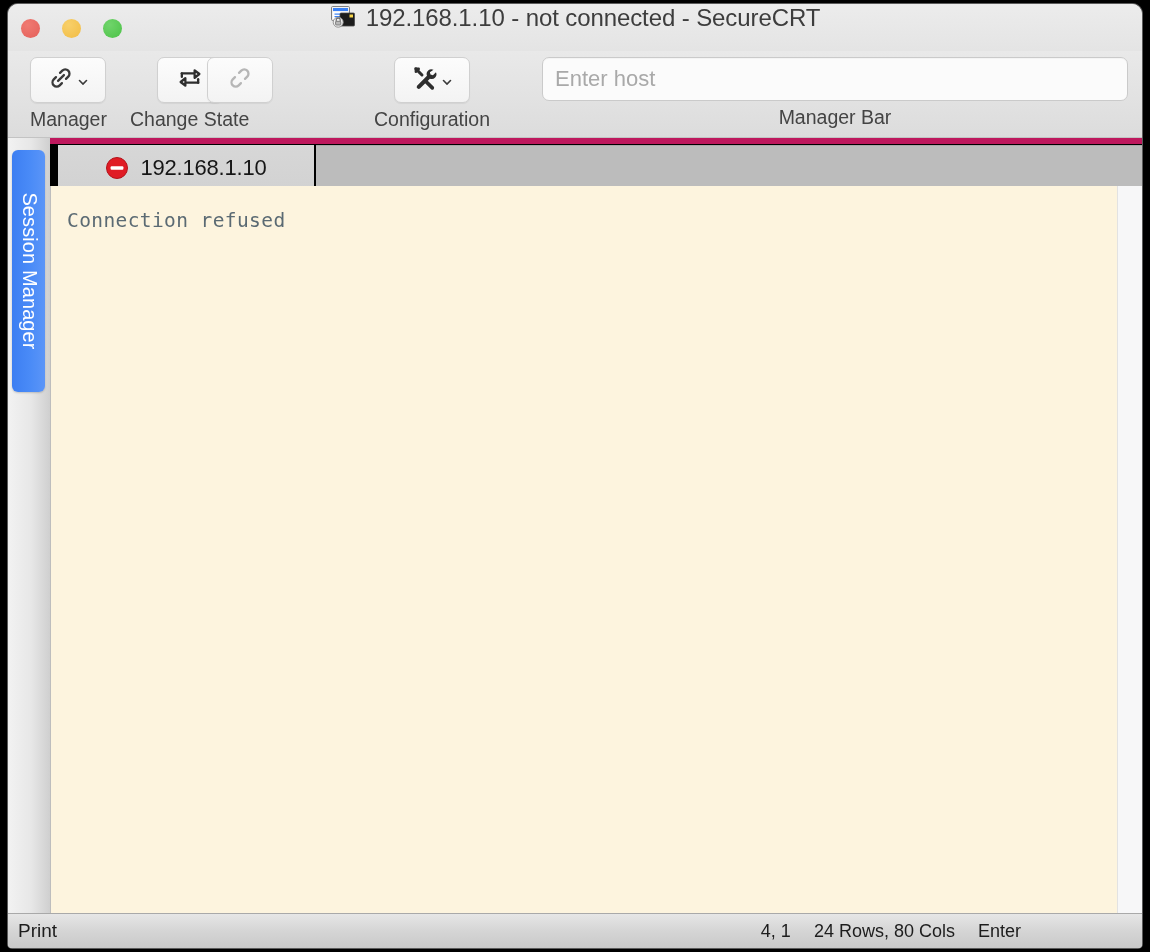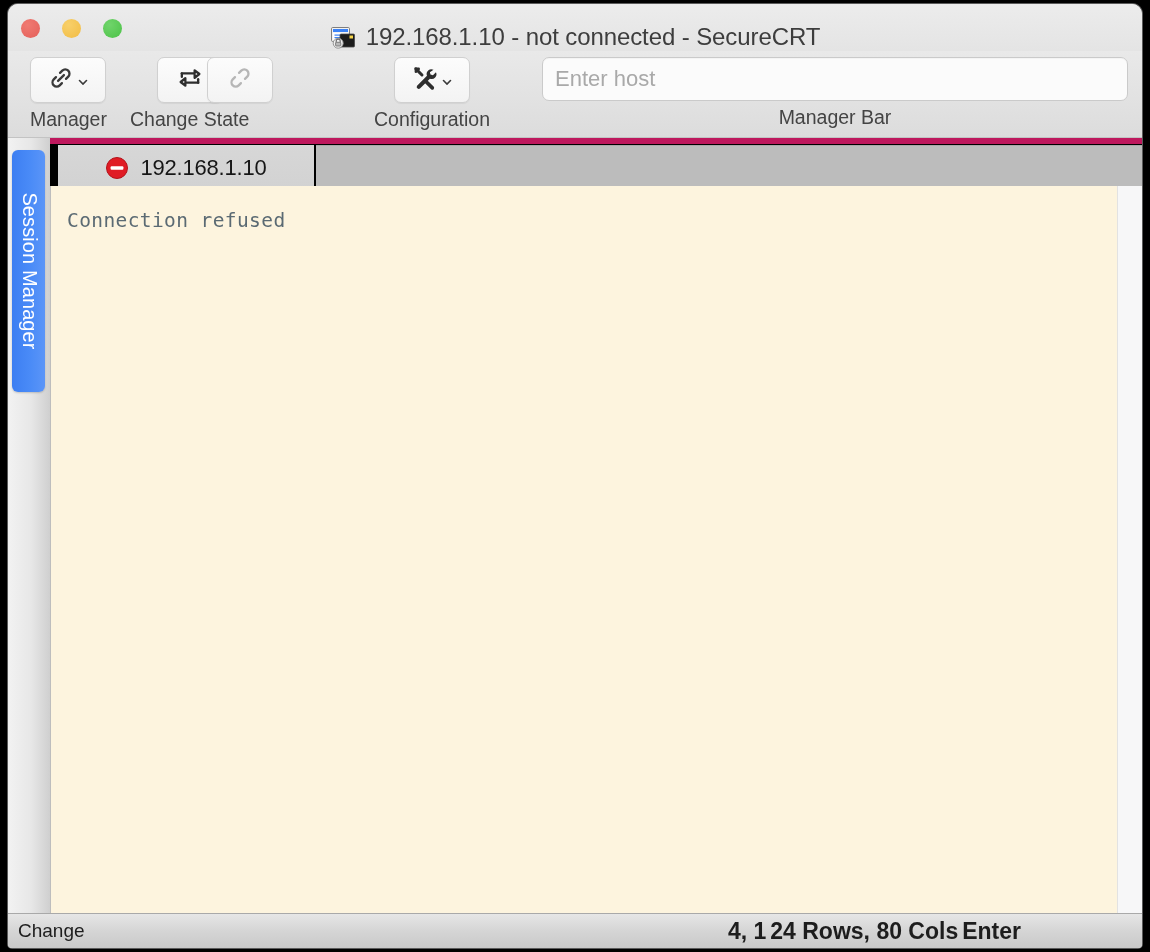--- a/index.html
+++ b/index.html
@@ -43,21 +43,21 @@
   #tl-close  { left: 13px;  background: radial-gradient(circle at 35% 30%, #f07a72, #e4605a); }
   #tl-min    { left: 54px;  background: radial-gradient(circle at 35% 30%, #f8d06a, #f2bc44); }
   #tl-max    { left: 95px;  background: radial-gradient(circle at 35% 30%, #70d46b, #4cc247); }
 
   #title-group {
     position: absolute;
     left: 0; top: 0;
     width: 1134px;
     height: 47px;
     display: flex;
-    align-items: flex-end;
+    align-items: flex-start;
     justify-content: center;
     gap: 10px;
     pointer-events: none;
   }
   #app-icon {
     position: relative;
     width: 26px;
     height: 26px;
     flex: 0 0 26px;
   }
@@ -276,25 +276,24 @@
     font-size: 19px;
     color: #1d1d1d;
   }
   #status-right {
     position: absolute;
     right: 121px;
     top: 50%;
     transform: translateY(-50%);
     display: flex;
     align-items: baseline;
-    gap: 4px;
-    font-size: 23px;
+    gap: 23px;
+    font-size: 18px;
     color: #1d1d1d;
     white-space: nowrap;
-    font-weight: bold;
   }
 </style>
 </head>
 <body>
 
 <div id="window">
 
   <div id="titlebar">
     <div class="traffic" id="tl-close"></div>
     <div class="traffic" id="tl-min"></div>
@@ -413,21 +412,21 @@
   </div>
 
   <div id="terminal-wrap">
     <div id="terminal">
       <div class="term-line">Connection refused</div>
     </div>
     <div id="term-scrollbar"></div>
   </div>
 
   <div id="statusbar">
-    <span id="status-left">Change</span>
+    <span id="status-left">Print</span>
     <span id="status-right">
       <span>4, 1</span>
       <span>24 Rows, 80 Cols</span>
       <span>Enter</span>
     </span>
   </div>
 
 </div>
 
 </body></html>

